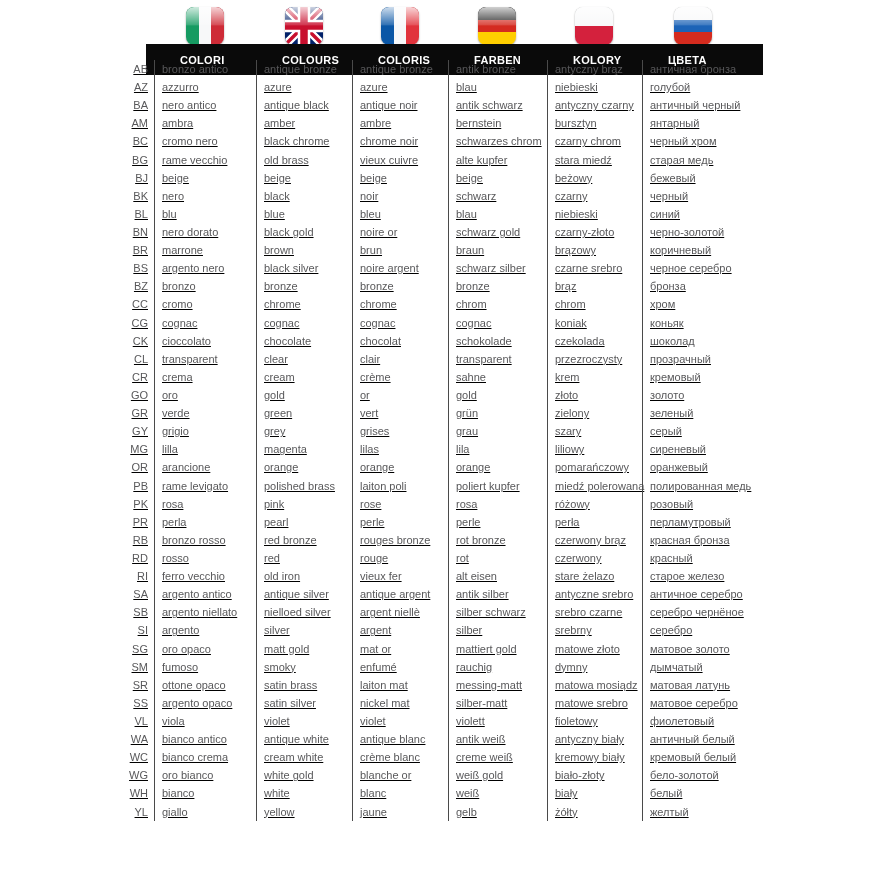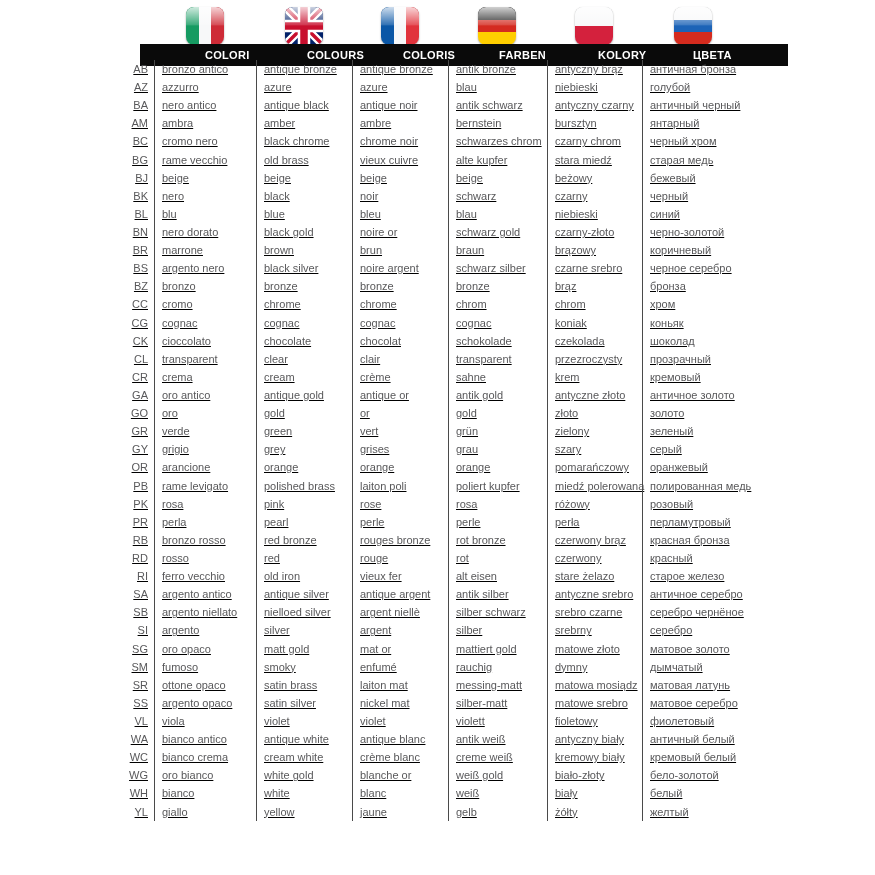--- a/index.html
+++ b/index.html
@@ -24,25 +24,24 @@
   .flag.horizontal{flex-direction:column;}
   .flag .stripe{flex:1;}
   .flag::after{
     content:"";position:absolute;inset:0;border-radius:8px;
     background:linear-gradient(to bottom, rgba(255,255,255,.8), rgba(255,255,255,.18) 46%, rgba(255,255,255,0) 50%);
     pointer-events:none;
   }
   .f0{left:58px}.f1{left:157px}.f2{left:253px}.f3{left:350px}.f4{left:447px}.f5{left:546px}
 
   .headerbar{
-    position:absolute;top:44px;left:140px;width:617px;height:22px;
+    position:absolute;top:44px;left:146px;width:617px;height:31px;
     background:var(--header-bg);
     display:grid;grid-template-columns:26px 102px 96px 96px 99px 95px 103px;
     align-items:center;
-    padding-left:31px;
   }
   .headerbar .h{
     color:var(--header-text);font-size:11px;font-weight:bold;
     padding-left:8px;letter-spacing:.3px;white-space:nowrap;line-height:16px;
   }
   .tbody{position:absolute;top:60px;left:128px;width:617px;}
   .row{
     display:grid;grid-template-columns:26px 102px 96px 96px 99px 95px 103px;
     height:18.11px;align-items:stretch;text-decoration:underline;
   }
@@ -259,29 +258,20 @@
     <div class="row">
       <div class="cell code">CR</div>
       <div class="cell lang">crema</div>
       <div class="cell lang">cream</div>
       <div class="cell lang">crème</div>
       <div class="cell lang">sahne</div>
       <div class="cell lang">krem</div>
       <div class="cell lang">кремовый</div>
     </div>
     <div class="row">
-      <div class="cell code">GA</div>
-      <div class="cell lang">oro antico</div>
-      <div class="cell lang">antique gold</div>
-      <div class="cell lang">antique or</div>
-      <div class="cell lang">antik gold</div>
-      <div class="cell lang">antyczne złoto</div>
-      <div class="cell lang">античное золото</div>
-    </div>
-    <div class="row">
       <div class="cell code">GO</div>
       <div class="cell lang">oro</div>
       <div class="cell lang">gold</div>
       <div class="cell lang">or</div>
       <div class="cell lang">gold</div>
       <div class="cell lang">złoto</div>
       <div class="cell lang">золото</div>
     </div>
     <div class="row">
       <div class="cell code">GR</div>
@@ -295,20 +285,29 @@
     <div class="row">
       <div class="cell code">GY</div>
       <div class="cell lang">grigio</div>
       <div class="cell lang">grey</div>
       <div class="cell lang">grises</div>
       <div class="cell lang">grau</div>
       <div class="cell lang">szary</div>
       <div class="cell lang">серый</div>
     </div>
     <div class="row">
+      <div class="cell code">MG</div>
+      <div class="cell lang">lilla</div>
+      <div class="cell lang">magenta</div>
+      <div class="cell lang">lilas</div>
+      <div class="cell lang">lila</div>
+      <div class="cell lang">liliowy</div>
+      <div class="cell lang">сиреневый</div>
+    </div>
+    <div class="row">
       <div class="cell code">OR</div>
       <div class="cell lang">arancione</div>
       <div class="cell lang">orange</div>
       <div class="cell lang">orange</div>
       <div class="cell lang">orange</div>
       <div class="cell lang">pomarańczowy</div>
       <div class="cell lang">оранжевый</div>
     </div>
     <div class="row">
       <div class="cell code">PB</div>

